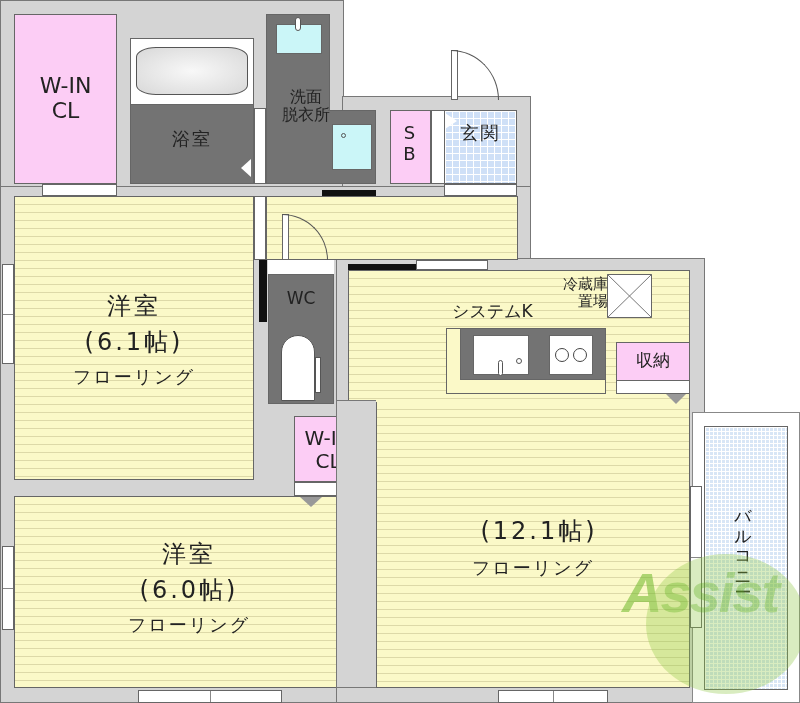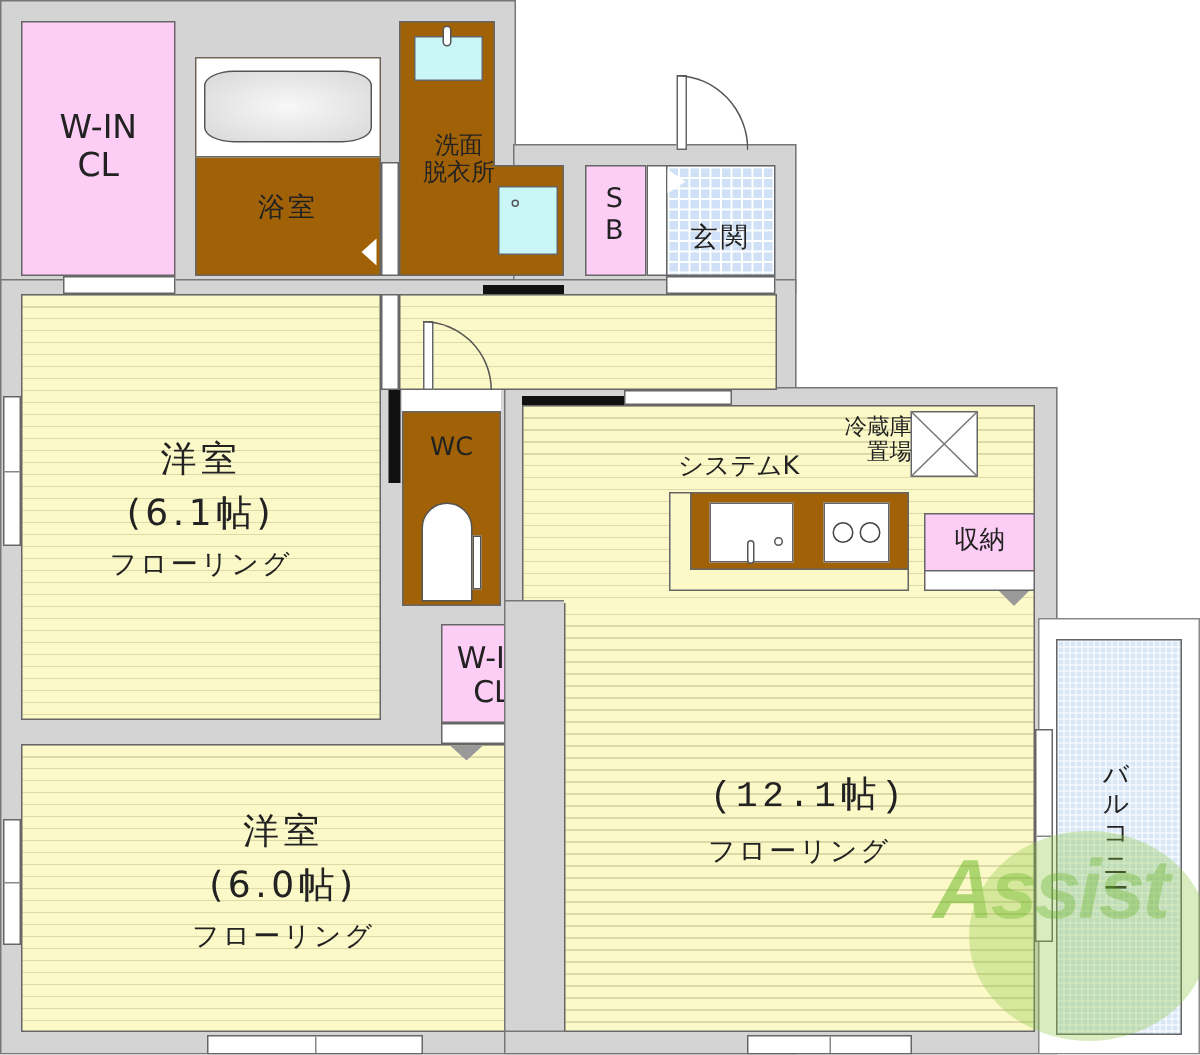--- a/index.html
+++ b/index.html
@@ -4,21 +4,21 @@
 <style>
   * { box-sizing: border-box; margin: 0; padding: 0; }
   html, body { width: 800px; height: 703px; background: #ffffff; overflow: hidden; }
   body { position: relative; font-family: "DejaVu Sans", sans-serif; color: #222; }
   .abs { position: absolute; }
   .wall { position: absolute; background: #d4d4d4; border: 1px solid #777; }
   .floor { position: absolute; background-color: #fbf9c8;
     background-image: repeating-linear-gradient(to bottom, transparent 0px, transparent 7px, #ddd9a8 7px, #ddd9a8 8px);
     border: 1px solid #666; }
   .pink { position: absolute; background: #fccdf5; border: 1px solid #666; }
-  .cyan { position: absolute; background: #a16207; border: 1px solid #666; }
+  .cyan { position: absolute; background: #737373; border: 1px solid #666; }
   .tile { position: absolute; background-color: #cfe0f7;
     background-image: linear-gradient(#ffffff 1px, transparent 1px), linear-gradient(90deg, #ffffff 1px, transparent 1px);
     background-size: 7px 7px; border: 1px solid #666; }
   .balc { position: absolute; background-color: #d8e6f6;
     background-image: linear-gradient(#ffffff 1px, transparent 1px), linear-gradient(90deg, #ffffff 1px, transparent 1px);
     background-size: 4px 4px; border: 1px solid #666; }
   .white { position: absolute; background: #fff; border: 1px solid #666; }
   .black { position: absolute; background: #111; }
   .label { position: absolute; text-align: center; line-height: 1.15; white-space: pre-line; color: #222; }
   .big { font-size: 24px; letter-spacing: 3px; }
@@ -68,21 +68,21 @@
   <div class="abs" style="left:8px;top:8px;width:5px;height:5px;border:1px solid #555;border-radius:50%;"></div>
 </div>
 <div class="black" style="left:322px;top:190px;width:54px;height:6px;"></div>
 
 <div class="pink" style="left:390px;top:110px;width:41px;height:74px;">
   <div class="label mid" style="left:0;right:0;top:12px;">S
 B</div>
 </div>
 <div class="white" style="left:431px;top:110px;width:14px;height:74px;"></div>
 <div class="tile" style="left:444px;top:110px;width:73px;height:74px;">
-  <div class="label mid" style="left:0;right:0;top:38px;background:transparent;">玄関</div>
+  <div class="label mid" style="left:0;right:0;top:12px;background:transparent;">玄関</div>
   <div class="tri" style="left:0;top:2px;border-top:8px solid transparent;border-bottom:8px solid transparent;border-left:12px solid #fff;"></div>
 </div>
 <div class="white" style="left:444px;top:184px;width:73px;height:12px;"></div>
 
 <div class="white" style="left:451px;top:50px;width:7px;height:50px;"></div>
 <div class="abs" style="left:451px;top:50px;width:48px;height:50px;border-top:1px solid #555;border-right:1px solid #555;border-top-right-radius:48px 50px;"></div>
 
 <div class="floor" style="left:266px;top:196px;width:252px;height:64px;"></div>
 <div class="white" style="left:254px;top:196px;width:12px;height:64px;"></div>
 <div class="black" style="left:259px;top:260px;width:8px;height:62px;"></div>
@@ -118,21 +118,21 @@
 </div>
 <div class="tri" style="left:300px;top:497px;border-left:11px solid transparent;border-right:11px solid transparent;border-top:10px solid #999;"></div>
 <div class="win winh" style="left:2px;top:546px;width:12px;height:84px;"></div>
 <div class="win winv" style="left:138px;top:690px;width:144px;height:13px;"></div>
 <div class="white" style="left:364px;top:496px;width:12px;height:128px;"></div>
 <div class="black" style="left:367px;top:624px;width:6px;height:64px;"></div>
 
 <div class="floor" style="left:348px;top:270px;width:342px;height:418px;"></div>
 <div class="wall" style="left:336px;top:400px;width:40px;height:288px;border-right:none;"></div>
 <div class="floor" style="left:376px;top:402px;width:314px;height:286px;border-top:none;border-left:1px solid #666;">
-  <div class="label big" style="left:12px;right:0;top:116px;font-family:Liberation Mono, monospace;">(12.1帖)</div>
+  <div class="label big" style="left:12px;right:0;top:116px;">(12.1帖)</div>
   <div class="label mid" style="left:0;right:0;top:156px;">フローリング</div>
 </div>
 
 <div class="white" style="left:607px;top:274px;width:45px;height:44px;">
   <svg width="45" height="44" style="position:absolute;left:-1px;top:-1px;">
     <line x1="0" y1="0" x2="45" y2="44" stroke="#777" stroke-width="1"></line>
     <line x1="45" y1="0" x2="0" y2="44" stroke="#777" stroke-width="1"></line>
   </svg>
 </div>
 <div class="label xs" style="left:548px;top:276px;width:60px;text-align:right;">冷蔵庫

